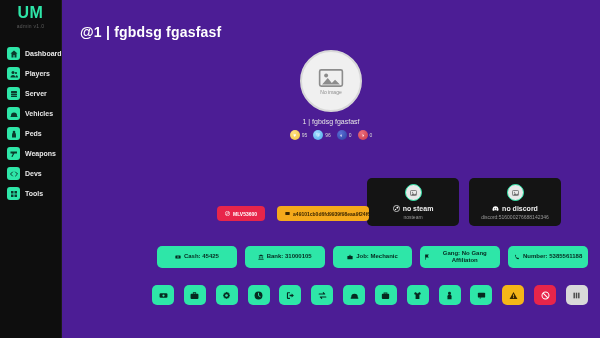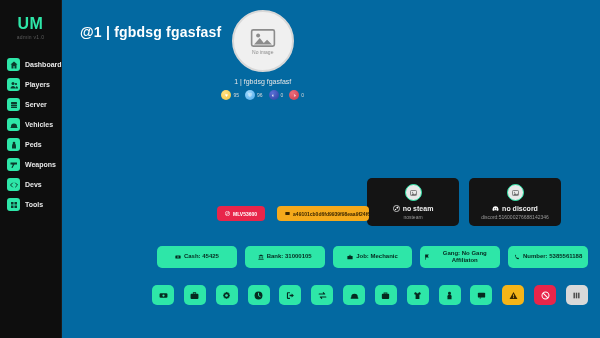--- a/index.html
+++ b/index.html
@@ -16,21 +16,21 @@
     position: relative;
   }
 
   
   .sidebar {
     width: 62px; height: 100%;
     background: #0e0e0e;
     border-right: 1px solid #1b1b1b;
     display: flex; flex-direction: column;
     align-items: center;
-    padding-top: 16px;
+    padding-top: 5px;
     flex: 0 0 62px;
   }
   .brand { text-align: center; margin-bottom: 18px; }
   .brand-logo {
     color: #2ee6a8;
     font-size: 16px; font-weight: bold;
     letter-spacing: 0.5px;
     line-height: 1;
   }
   .brand-sub {
@@ -55,24 +55,24 @@
   .nav-label {
     color: #e8e8e8;
     font-size: 7px;
     font-weight: bold;
     white-space: nowrap;
   }
 
   
   .main {
     flex: 1; height: 100%;
-    display: flex; 
+    display: flex; flex-direction: column;
     padding: 0;
     position: relative;
-    background: #0369a1;
+    background: #4c1d95;
   }
   .page-title {
     color: #ffffff;
     font-size: 14px;
     font-weight: bold;
     padding: 24px 0 0 18px;
     letter-spacing: 0.2px;
   }
 
   

